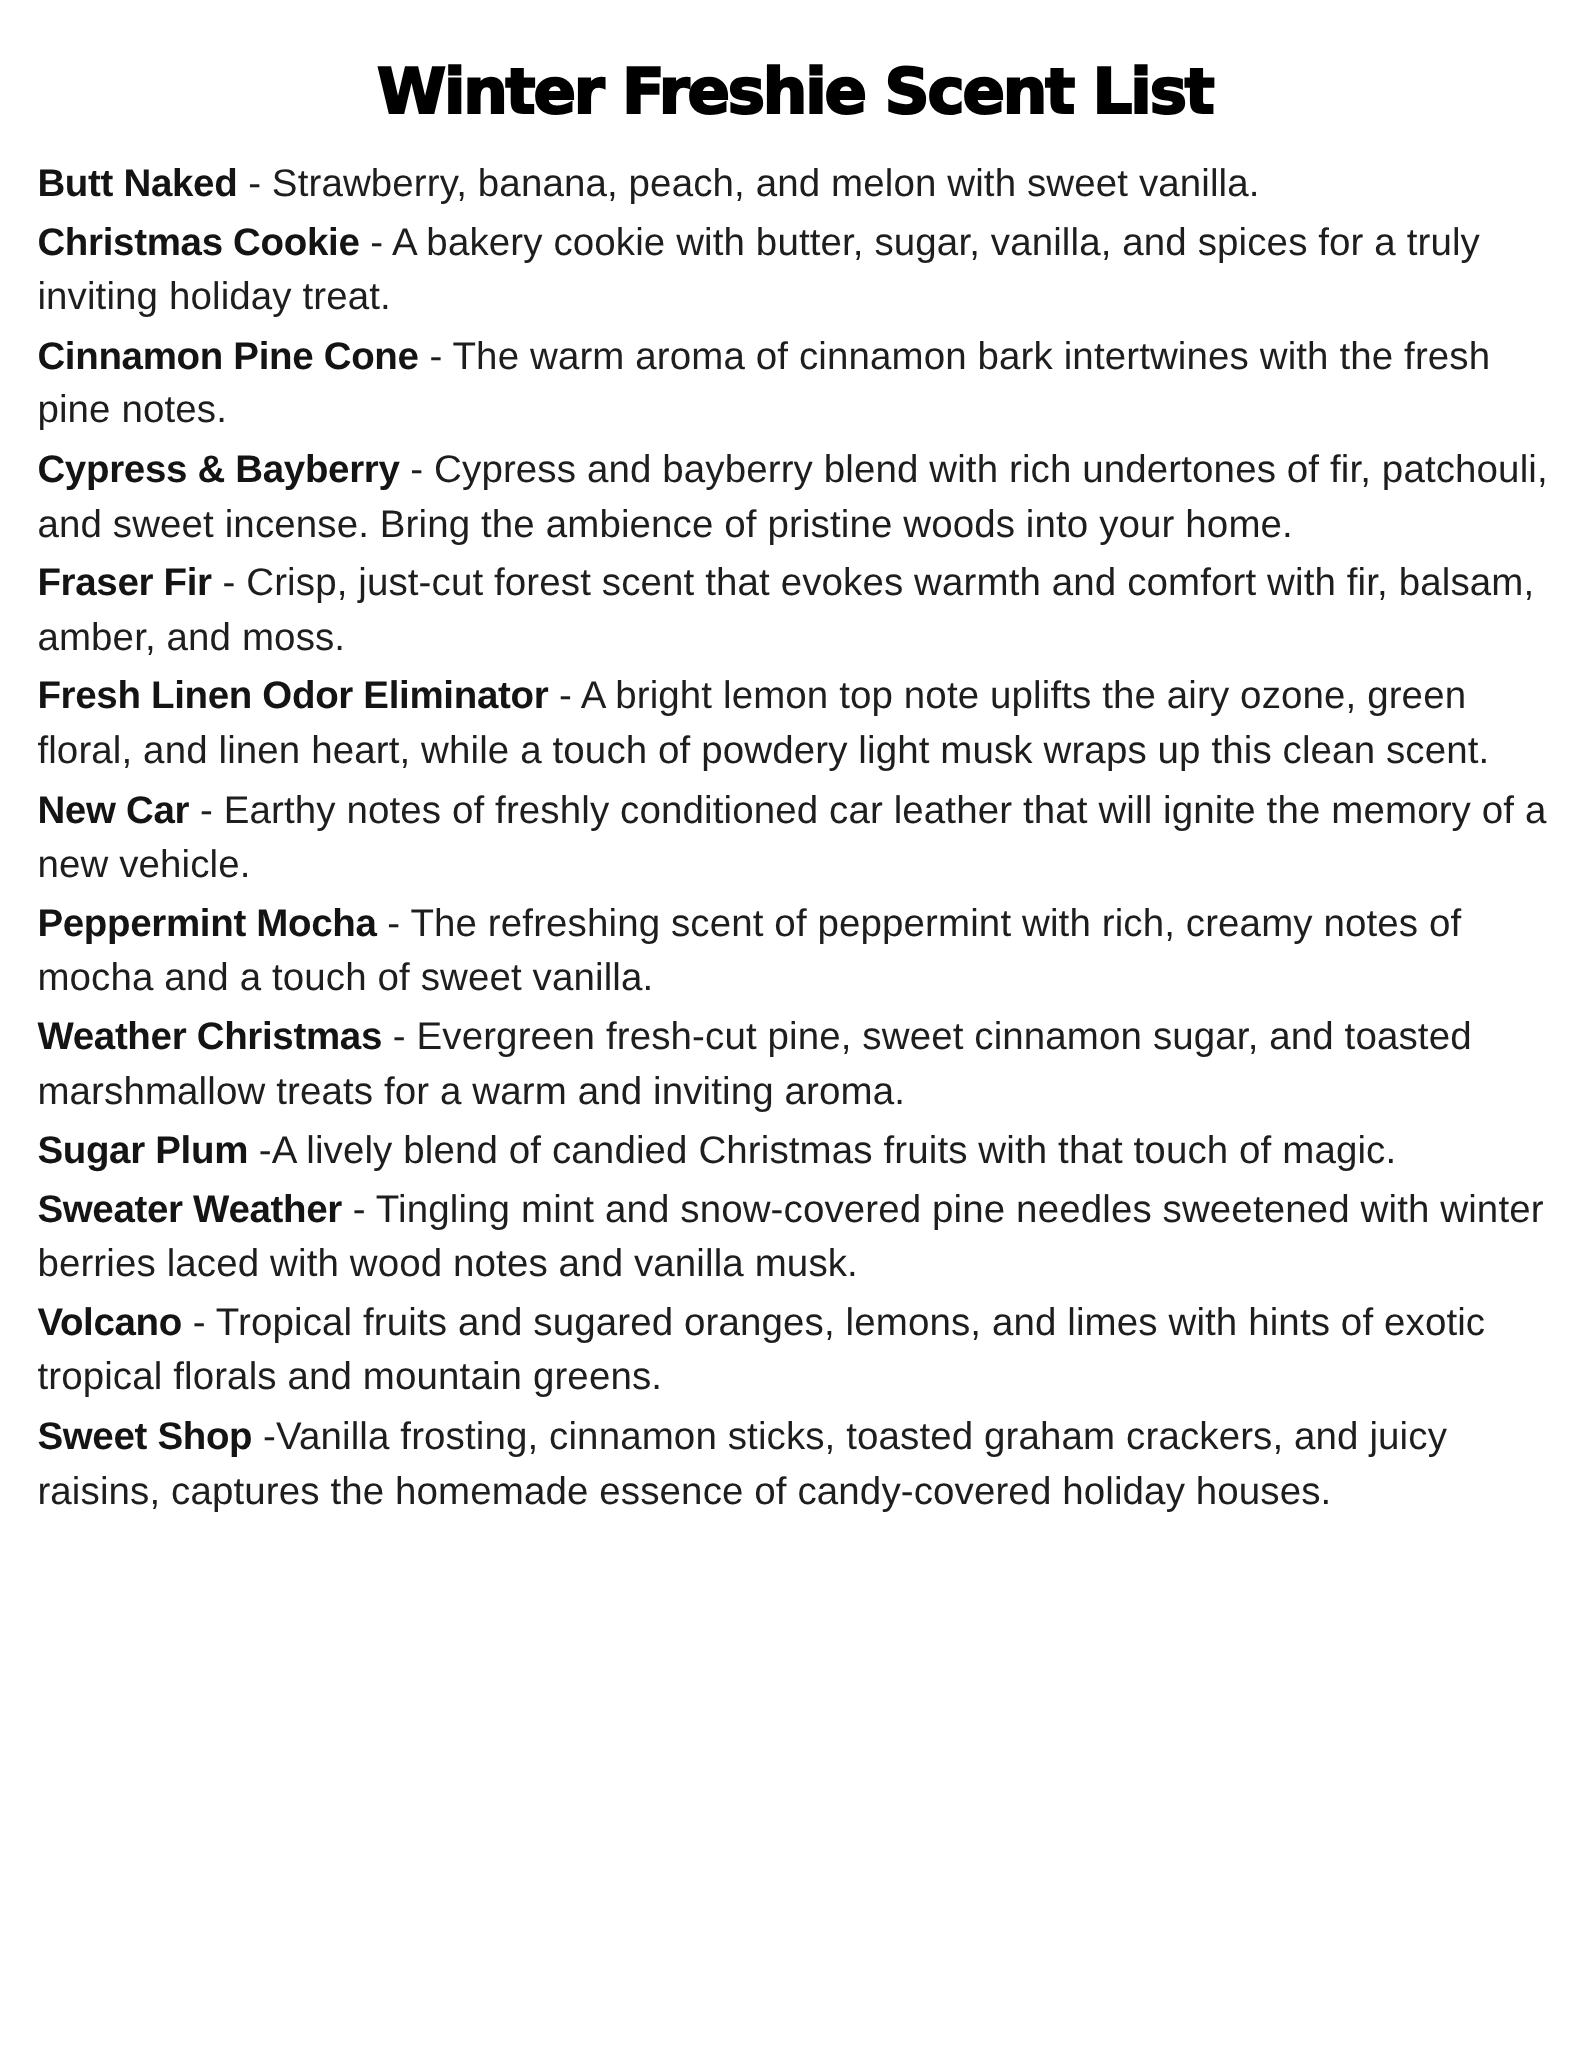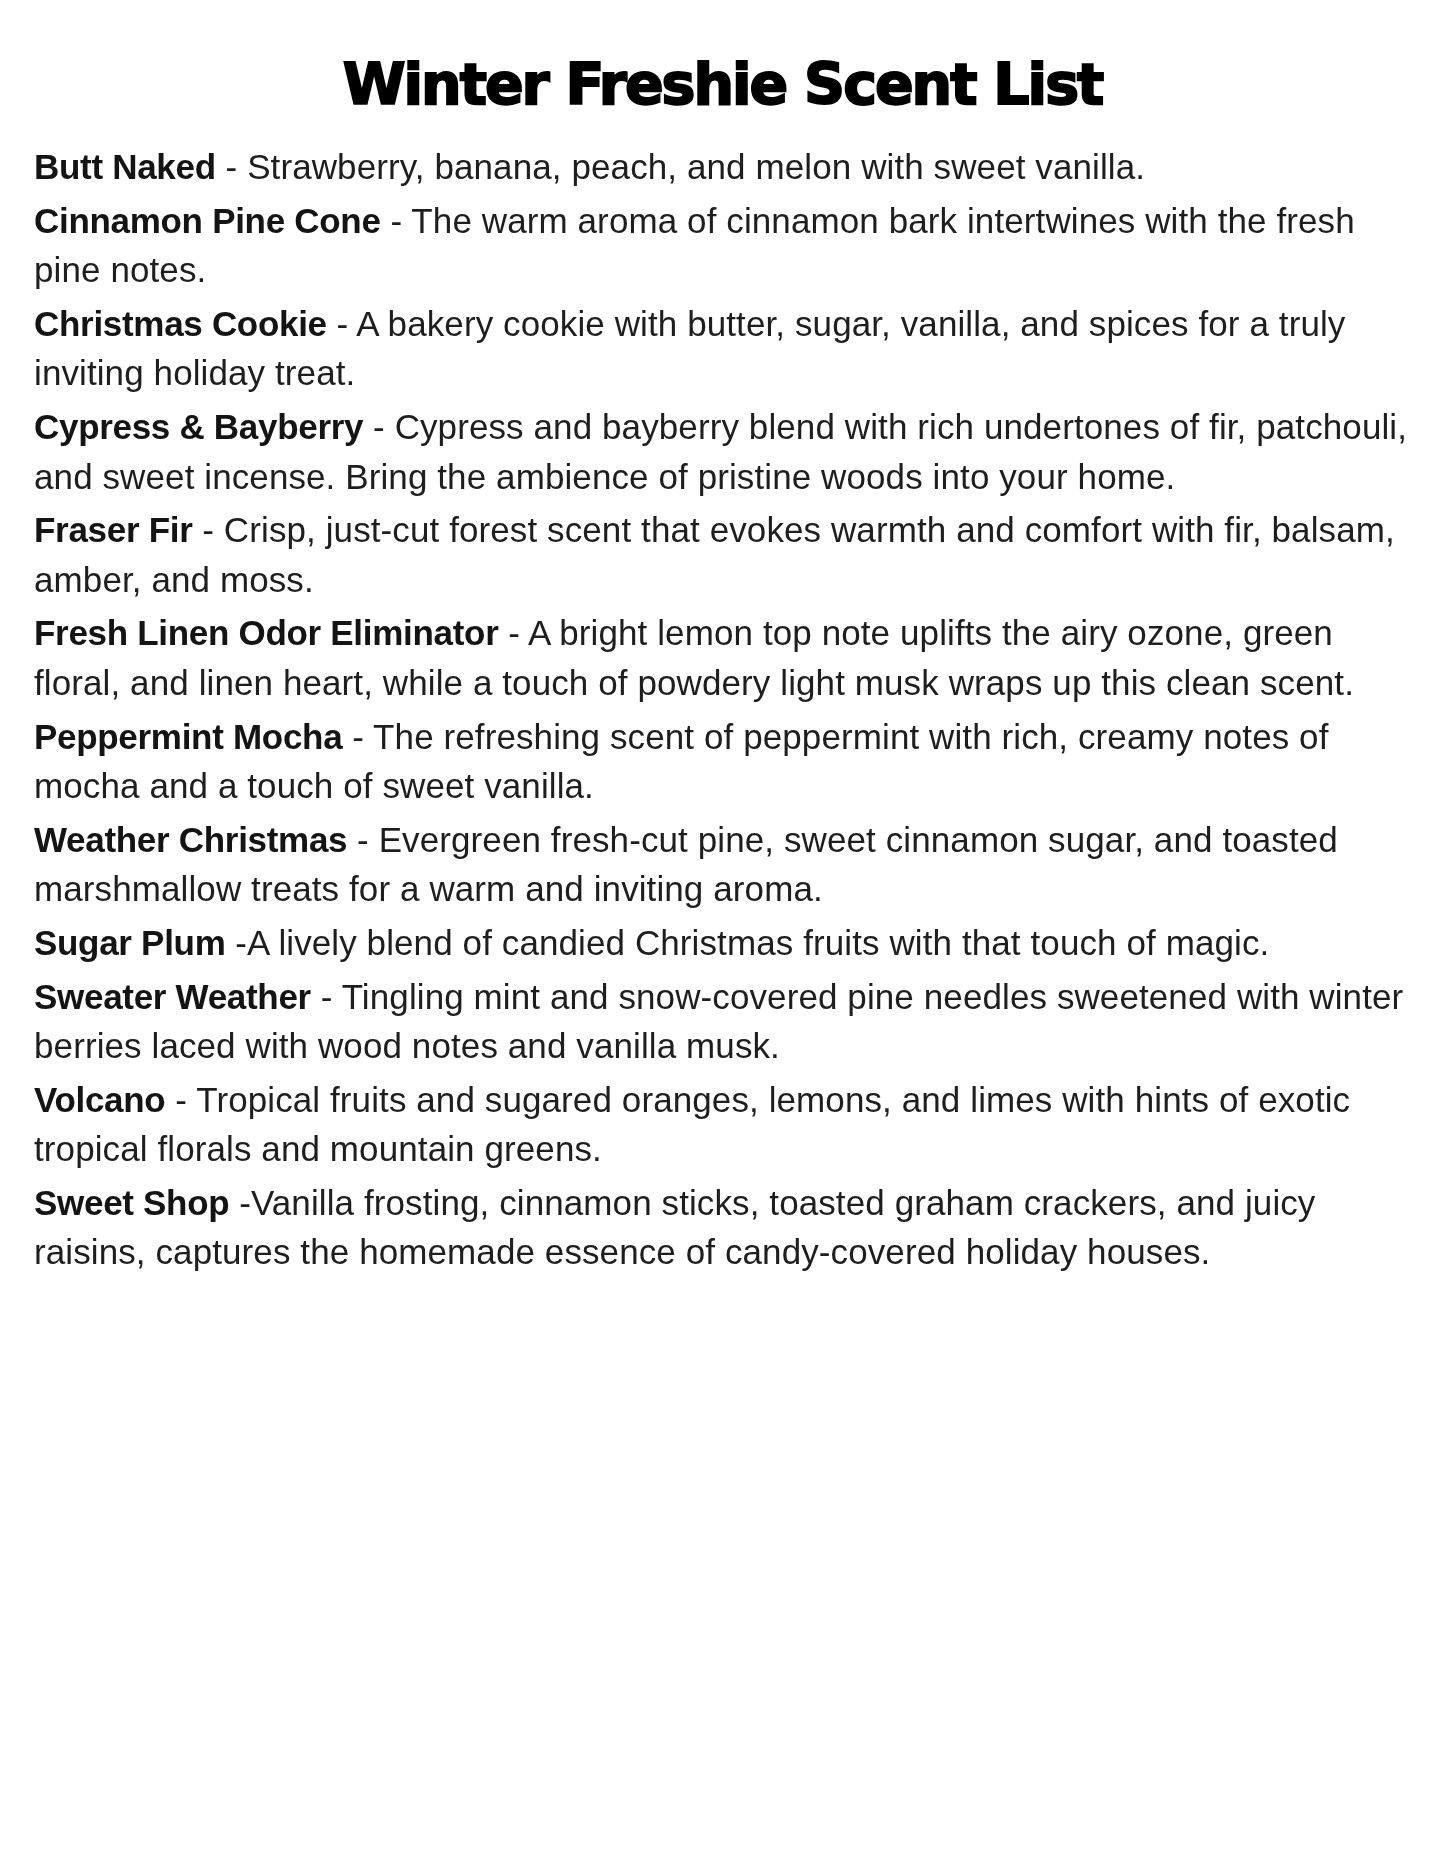--- a/index.html
+++ b/index.html
@@ -49,25 +49,26 @@
     color: #1e1e1e;
   }
 </style>
 </head>
 <body>
 
 <div class="page">
   <h1 class="title">Winter Freshie Scent List</h1>
   <div class="scent-list">
     <p class="entry"><span class="nm">Butt Naked</span><span class="desc"> - Strawberry, banana, peach, and melon with sweet vanilla.</span></p>
+    <p class="entry"><span class="nm">Christmas Cookie</span><span class="desc"> - A bakery cookie with butter, sugar, vanilla, and spices for a truly inviting holiday treat.</span></p>
     <p class="entry"><span class="nm">Cinnamon Pine Cone</span><span class="desc"> - The warm aroma of cinnamon bark intertwines with the fresh pine notes.</span></p>
-    <p class="entry"><span class="nm">Christmas Cookie</span><span class="desc"> - A bakery cookie with butter, sugar, vanilla, and spices for a truly inviting holiday treat.</span></p>
     <p class="entry"><span class="nm">Cypress &amp; Bayberry</span><span class="desc"> - Cypress and bayberry blend with rich undertones of fir, patchouli, and sweet incense. Bring the ambience of pristine woods into your home.</span></p>
     <p class="entry"><span class="nm">Fraser Fir</span><span class="desc"> - Crisp, just-cut forest scent that evokes warmth and comfort with fir, balsam, amber, and moss.</span></p>
     <p class="entry"><span class="nm">Fresh Linen Odor Eliminator</span><span class="desc"> - A bright lemon top note uplifts the airy ozone, green floral, and linen heart, while a touch of powdery light musk wraps up this clean scent.</span></p>
+    <p class="entry"><span class="nm">New Car</span><span class="desc"> - Earthy notes of freshly conditioned car leather that will ignite the memory of a new vehicle.</span></p>
     <p class="entry"><span class="nm">Peppermint Mocha</span><span class="desc"> - The refreshing scent of peppermint with rich, creamy notes of mocha and a touch of sweet vanilla.</span></p>
     <p class="entry"><span class="nm">Weather Christmas</span><span class="desc"> - Evergreen fresh-cut pine, sweet cinnamon sugar, and toasted marshmallow treats for a warm and inviting aroma.</span></p>
     <p class="entry"><span class="nm">Sugar Plum</span><span class="desc"> -A lively blend of candied Christmas fruits with that touch of magic.</span></p>
     <p class="entry"><span class="nm">Sweater Weather</span><span class="desc"> - Tingling mint and snow-covered pine needles sweetened with winter berries laced with wood notes and vanilla musk.</span></p>
     <p class="entry"><span class="nm">Volcano</span><span class="desc"> - Tropical fruits and sugared oranges, lemons, and limes with hints of exotic tropical florals and mountain greens.</span></p>
     <p class="entry"><span class="nm">Sweet Shop</span><span class="desc"> -Vanilla frosting, cinnamon sticks, toasted graham crackers, and juicy raisins, captures the homemade essence of candy-covered holiday houses.</span></p>
   </div>
 </div>
 
 </body></html>

